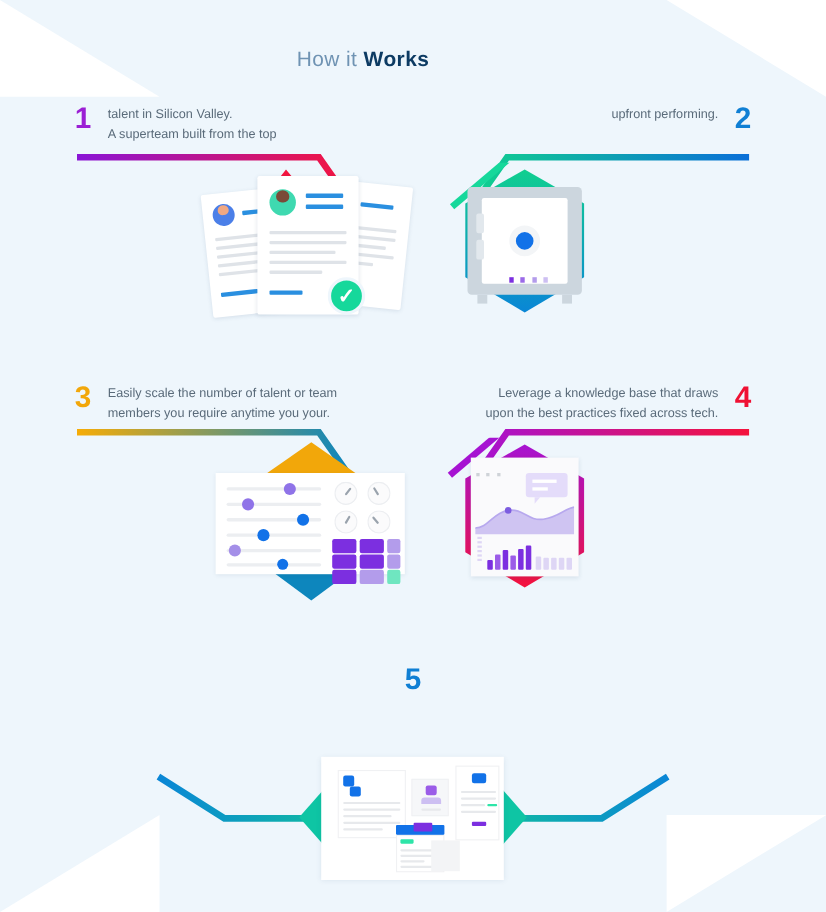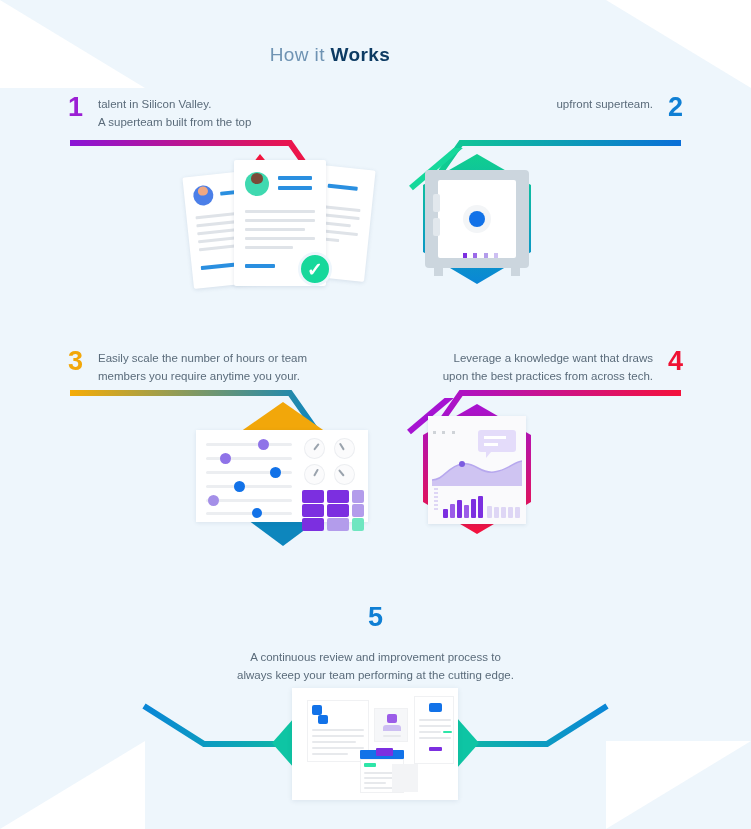--- a/index.html
+++ b/index.html
@@ -158,21 +158,21 @@
 
     <div style="position:absolute;left:118px;top:104px;width:34px;height:34px;border-radius:50%;background:#16d89b;
                 display:flex;align-items:center;justify-content:center;color:#fff;font-size:19px;font-weight:700;
                 border:3px solid #eef6fc;">✓</div>
   </div>
 
   <div class="step right" style="right:68px; top:96px; width:280px;">
     <div class="step-head">
       <div class="num" style="color:#0f7fd4">2</div>
       <div class="caption">
-        <div>upfront superteam.</div>
+        <div>upfront performing.</div>
       </div>
     </div>
   </div>
   <svg class="connector" style="right:68px; top:138px;" width="250" height="60" viewBox="0 0 250 60">
     <defs>
         <linearGradient id="g2" x1="0" y1="0" x2="1" y2="0">
       <stop offset="0" stop-color="#10cf8f"></stop>
           <stop offset="1" stop-color="#0a6fd8"></stop>
         </linearGradient>
       </defs>
@@ -210,21 +210,21 @@
       <span style="display:inline-block;width:4px;height:5px;background:#cdbff2;"></span>
     </div>
     <div style="position:absolute;left:29px;top:120px;width:9px;height:8px;background:#ccd6de;"></div>
     <div style="position:absolute;left:106px;top:120px;width:9px;height:8px;background:#ccd6de;"></div>
   </div>
 
   <div class="step left" style="left:68px; top:350px; width:300px;">
     <div class="step-head">
       <div class="num" style="color:#f2a70a">3</div>
       <div class="caption">
-        <div>Easily scale the number of hours or team</div>
+        <div>Easily scale the number of talent or team</div>
         <div>members you require anytime you your.</div>
       </div>
     </div>
   </div>
   <svg class="connector" style="left:68px; top:388px;" width="250" height="60" viewBox="0 0 250 60">
     <defs>
         <linearGradient id="g3" x1="0" y1="0" x2="1" y2="0">
       <stop offset="0" stop-color="#f6ac07"></stop>
           <stop offset="1" stop-color="#0d86bd"></stop>
         </linearGradient>
@@ -273,22 +273,22 @@
     </div>
     <div class="sq" style="left:112px;top:120px;background:#7c2fe0;"></div>
     <div class="sq" style="left:137px;top:120px;background:#b39ceb;"></div>
     <div class="sq" style="left:162px;top:120px;background:#6fe6c0;width:12px;"></div>
   </div>
 
   <div class="step right" style="right:68px; top:350px; width:300px;">
     <div class="step-head">
       <div class="num" style="color:#ef1133">4</div>
       <div class="caption">
-        <div>Leverage a knowledge want that draws</div>
-        <div>upon the best practices from across tech.</div>
+        <div>Leverage a knowledge base that draws</div>
+        <div>upon the best practices fixed across tech.</div>
       </div>
     </div>
   </div>
   <svg class="connector" style="right:68px; top:388px;" width="250" height="60" viewBox="0 0 250 60">
     <defs>
         <linearGradient id="g4" x1="0" y1="0" x2="1" y2="0">
       <stop offset="0" stop-color="#a613d2"></stop>
           <stop offset="1" stop-color="#f4123c"></stop>
         </linearGradient>
       </defs>
@@ -344,24 +344,20 @@
         <div class="bar" style="left:60px;height:11px;background:#ded6f5;"></div>
         <div class="bar" style="left:67px;height:11px;background:#ded6f5;"></div>
         <div class="bar" style="left:74px;height:11px;background:#ded6f5;"></div>
         <div class="bar" style="left:81px;height:11px;background:#ded6f5;"></div>
       </div>
     </div>
   </div>
 
   <div style="position:absolute;left:0;top:604px;width:751px;text-align:center;">
     <div class="num" style="position:static;color:#0f7fd4;font-size:27px;">5</div>
-    <div class="caption" style="margin-top:18px;">
-      <div>A continuous review and improvement process to</div>
-      <div>always keep your team performing at the cutting edge.</div>
-    </div>
   </div>
 
   <svg class="connector" style="left:140px; top:700px;" width="230" height="50">
     <defs>
         <linearGradient id="g5a" x1="0" y1="0" x2="1" y2="0">
       <stop offset="0" stop-color="#0a86d6"></stop>
           <stop offset="1" stop-color="#12cf8d"></stop>
         </linearGradient>
       </defs>
     <path d="M4,6 L64,44 L222,44" stroke="url(#g5a)" stroke-width="6" fill="none"></path>

